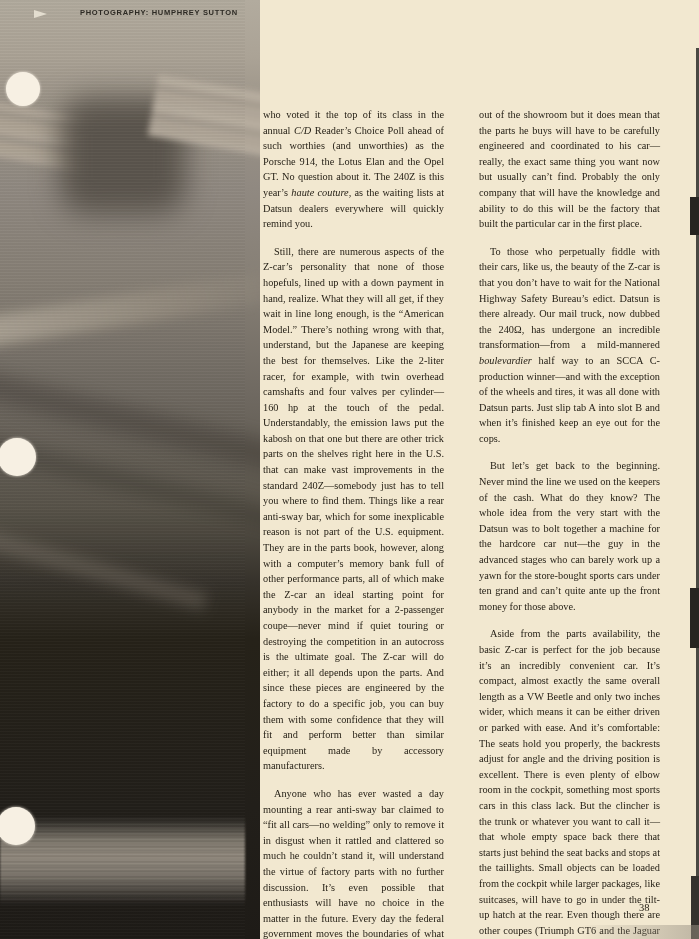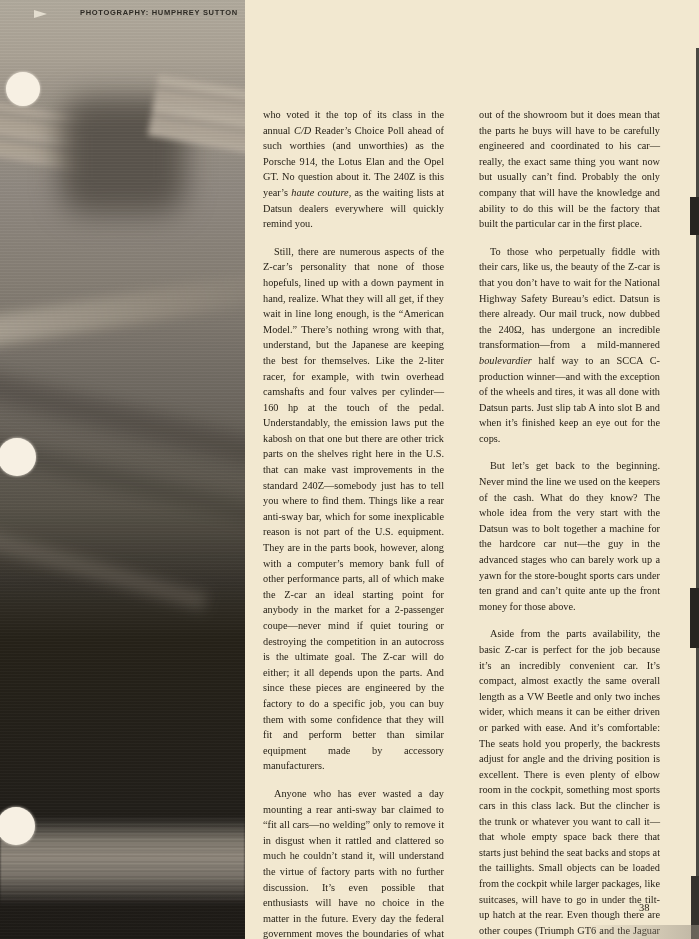--- a/index.html
+++ b/index.html
@@ -10,20 +10,21 @@
     font-family:"Liberation Serif", serif;
   }
 
   
   .photo {
     position:absolute; left:0; top:0; width:245px; height:939px; overflow:hidden;
     background: linear-gradient(180deg,
       #b2ab9e 0%, #aba396 6%, #9c9488 11%, #908981 20%, #867f75 30%,
       #6f6961 42%, #585349 54%, #36322b 62%, #262219 68%,
       #221f1a 86%, #1e1b17 100%);
+    padding-left: 15px;
   }
   .photo * { position:absolute; }
   .bar-left {
     left:-14px; top:112px; width:128px; height:54px; transform:rotate(10deg);
     background:repeating-linear-gradient(180deg,#b3a99b 0 9px,#8e867a 9px 12px,#aea495 12px 24px);
     filter:blur(3px); opacity:.92;
   }
   .blob-dark { left:60px; top:98px; width:126px; height:116px; background:#5b554d; border-radius:22%; filter:blur(14px); }
   .bar-right {
     left:152px; top:86px; width:140px; height:62px; transform:rotate(10deg);

